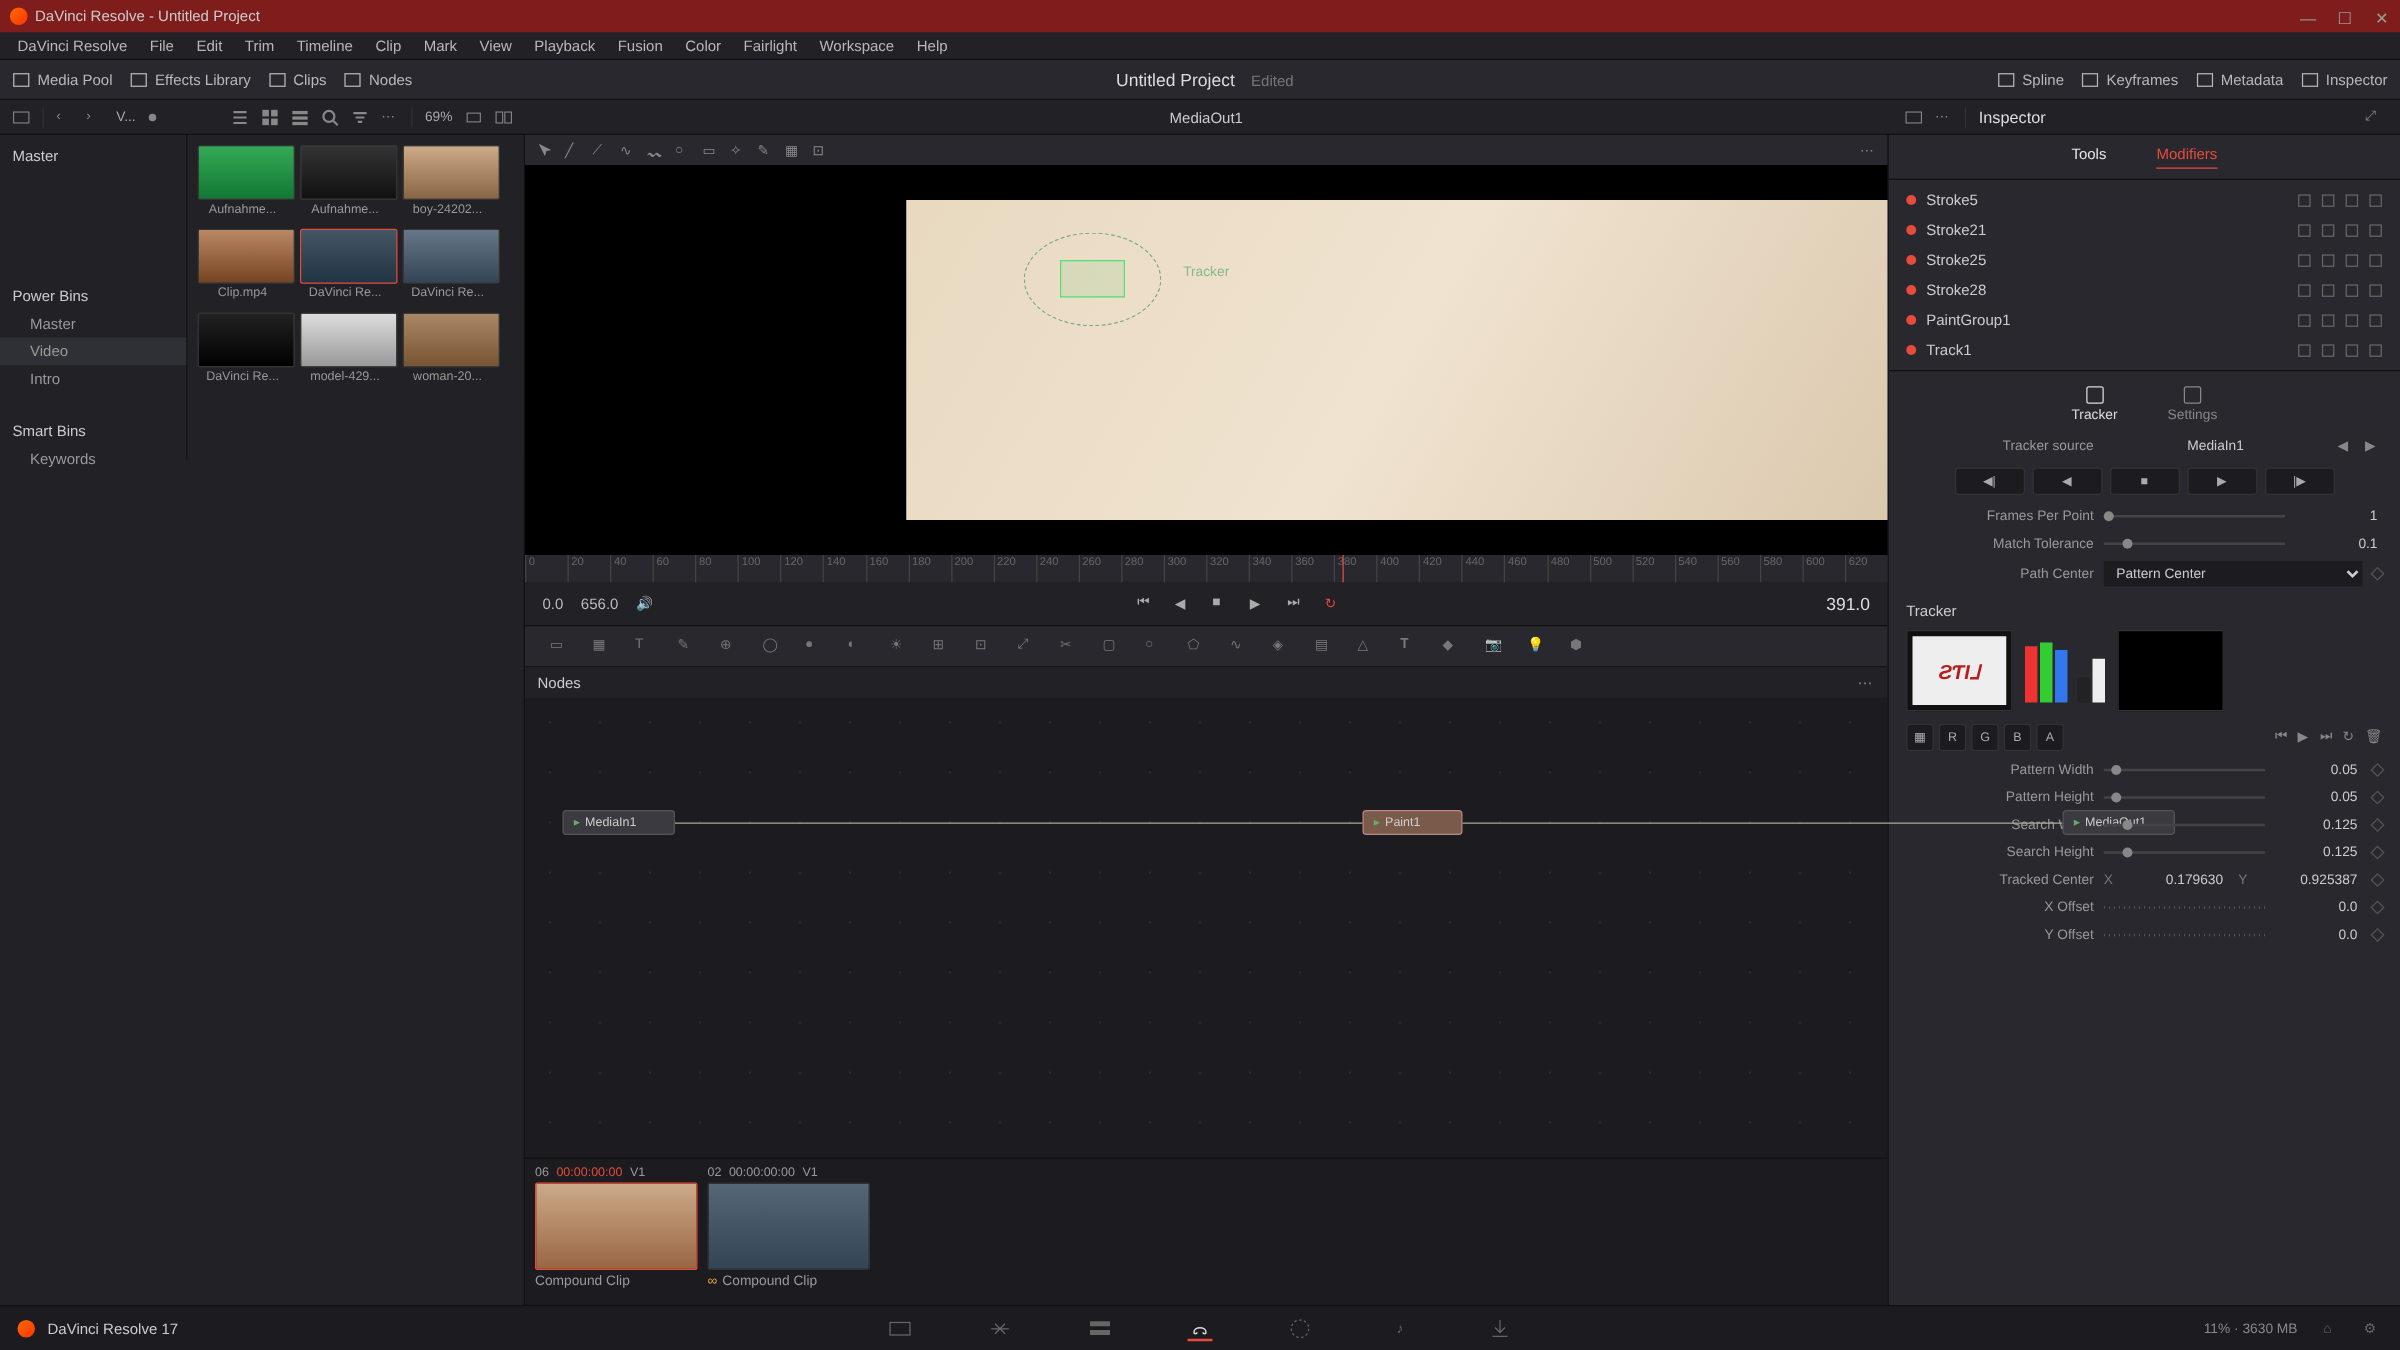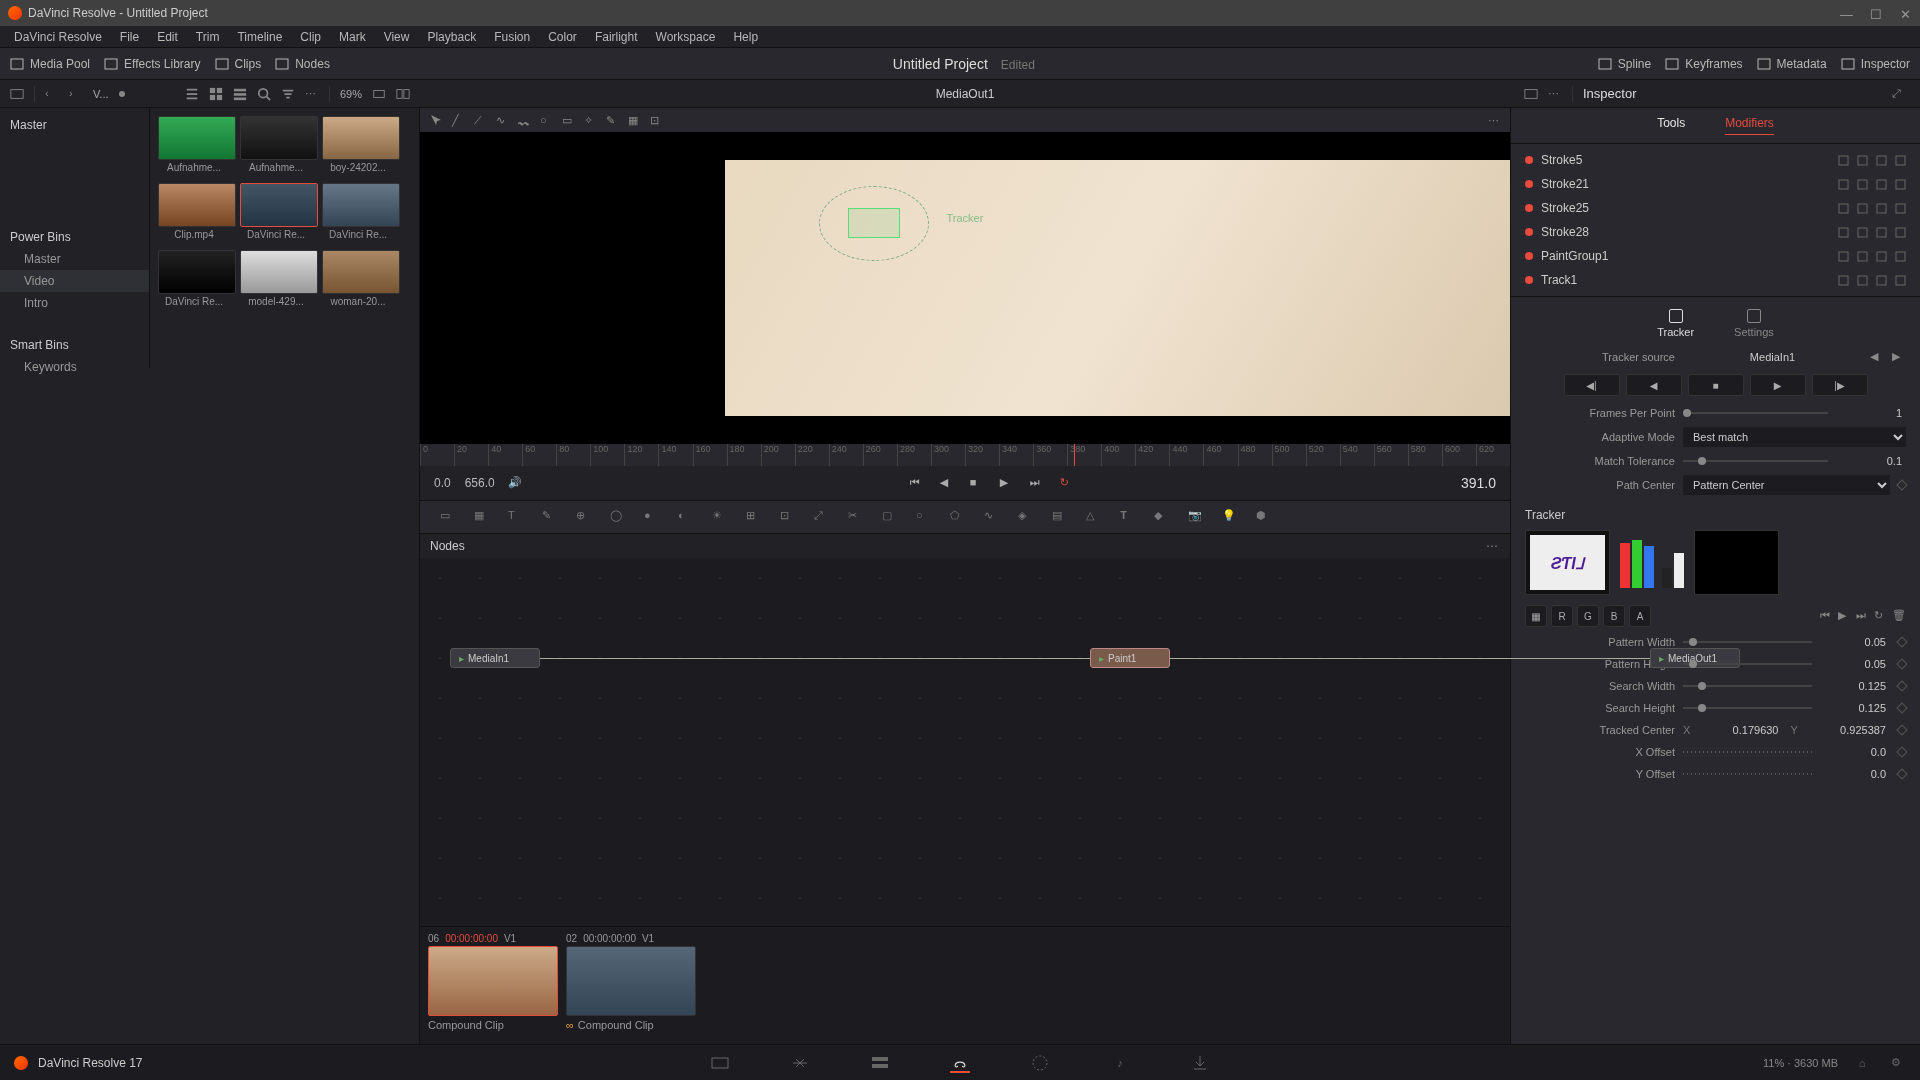--- a/index.html
+++ b/index.html
@@ -1,19 +1,19 @@
 <!DOCTYPE html>
 <html><head>
 <meta charset="utf-8">
 <style>
 * { margin: 0; padding: 0; box-sizing: border-box; font-family: -apple-system, BlinkMacSystemFont, "Segoe UI", Arial, sans-serif; user-select: none; }
 body { background: #212126; color: #a0a0a0; font-size: 11px; overflow: hidden; width: 1920px; height: 1080px; }
 
 
-.titlebar { height: 26px; background: #404040; display: flex; align-items: center; padding: 0 8px; justify-content: space-between; }
+.titlebar { height: 26px; background: #7f1d1d; display: flex; align-items: center; padding: 0 8px; justify-content: space-between; }
 .titlebar-left { display: flex; align-items: center; gap: 6px; }
 .titlebar-icon { width: 14px; height: 14px; background: linear-gradient(135deg,#ff6b00,#ff3300); border-radius: 50%; }
 .titlebar-title { font-size: 12px; color: #ccc; }
 .titlebar-btns { display: flex; gap: 18px; }
 .titlebar-btn { width: 12px; height: 12px; color: #999; cursor: pointer; font-size: 13px; }
 
 
 .menubar { height: 22px; background: #212126; display: flex; align-items: center; padding: 0 6px; gap: 2px; border-bottom: 1px solid #111; }
 .menu-item { padding: 2px 8px; font-size: 12px; color: #b8b8b8; cursor: pointer; }
 
@@ -660,41 +660,37 @@
       </div>
 
       <div class="prop-row">
         <span class="prop-label">Frames Per Point</span>
         <div class="prop-slider">
             <div class="prop-slider-dot" style="left:0%"></div>
           </div>
         <span class="prop-val">1</span>
       </div>
       <div class="prop-row">
-        <span class="prop-label">Adaptive Mode</span>
-        <select class="prop-select"><option>Best match</option></select>
-      </div>
-      <div class="prop-row">
         <span class="prop-label">Match Tolerance</span>
         <div class="prop-slider">
             <div class="prop-slider-dot" style="left:10%"></div>
           </div>
         <span class="prop-val">0.1</span>
       </div>
       <div class="prop-row">
         <span class="prop-label">Path Center</span>
         <select class="prop-select"><option>Pattern Center</option></select>
         <span class="kf-diamond"></span>
       </div>
 
       <div style="padding:10px 14px 2px;font-size:12px;color:#ccc">Tracker</div>
 
       <div class="tracker-pattern-row">
         <div class="pattern-box">
-          <div style="position:absolute;inset:4px;background:#eee;display:flex;align-items:center;justify-content:center;font-weight:bold;font-size:16px;color:#4c1d95;font-style:italic;">ƧƬI⅃</div>
+          <div style="position:absolute;inset:4px;background:#eee;display:flex;align-items:center;justify-content:center;font-weight:bold;font-size:16px;color:#b91c1c;font-style:italic;">ƧƬI⅃</div>
         </div>
         <div class="colorbars">
           <div class="cbar" style="background:#e33;height:45px"></div>
           <div class="cbar" style="background:#3c3;height:48px"></div>
           <div class="cbar" style="background:#37e;height:42px"></div>
           <div class="cbar" style="background:#222;height:20px;margin-left:6px"></div>
           <div class="cbar" style="background:#eee;height:35px"></div>
         </div>
         <div class="pattern-box big"></div>
       </div>

